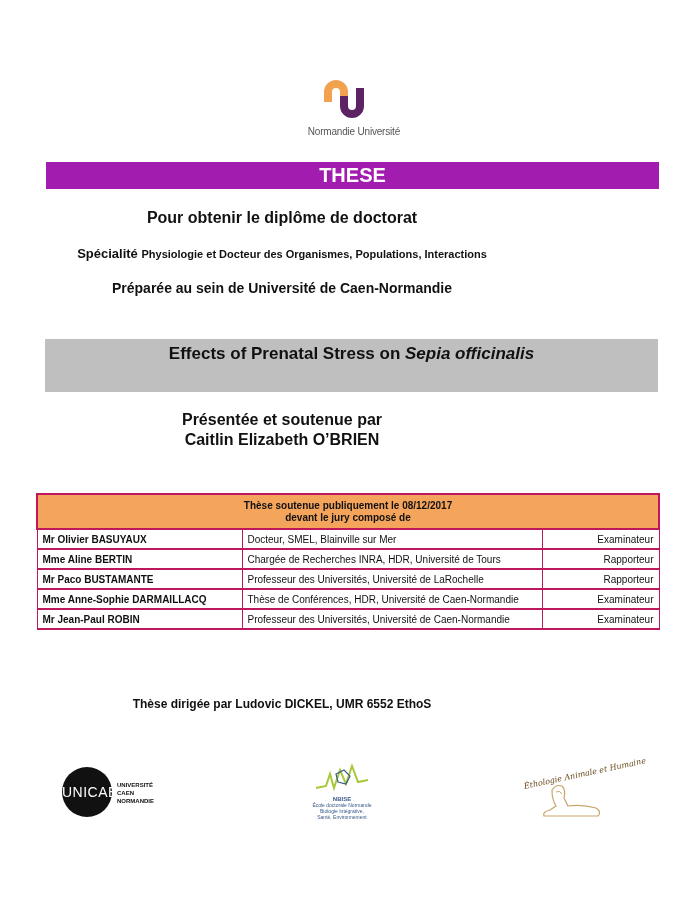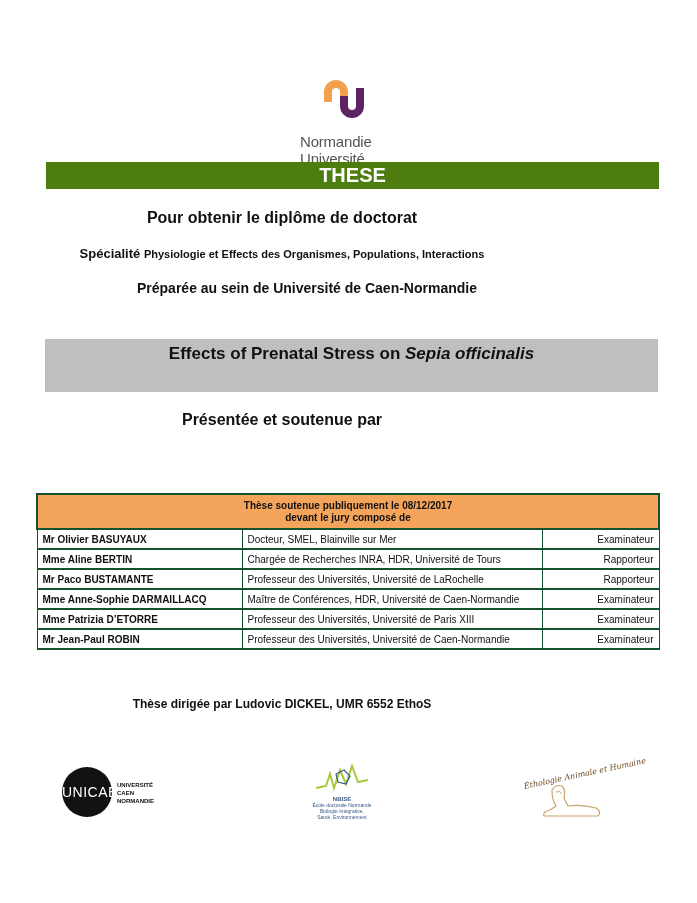--- a/index.html
+++ b/index.html
@@ -5,52 +5,52 @@
     html, body { margin: 0; padding: 0; background: #ffffff; }
     body {
       width: 697px; height: 903px; position: relative; overflow: hidden;
       font-family: "Liberation Sans", sans-serif; color: #111;
     }
     .abs { position: absolute; }
 
     
     #nu-logo { left: 300px; top: 78px; width: 100px; height: 60px; }
     #nu-logo svg { display: block; margin: 0 auto; }
-    #nu-logo .cap { font-size: 15px; color: #555; text-align: left; margin-top: 15px; letter-spacing: -0.2px; }
+    #nu-logo .cap { font-size: 10px; color: #555; text-align: right; margin-top: 8px; letter-spacing: -0.2px; }
 
     
     #banner {
       left: 46px; top: 162px; width: 613px; height: 27px;
-      background: #4d7c0f; color: #fff; font-weight: bold; font-size: 20px;
+      background: #a21caf; color: #fff; font-weight: bold; font-size: 20px;
       line-height: 27px; text-align: center;
     }
 
     .h-line { left: 0; width: 564px; text-align: center; font-weight: bold; }
     #l-diplome { top: 209px; font-size: 16px; }
     #l-specialite { top: 246px; font-size: 13px; }
     #l-specialite .small { font-size: 11px; }
-    #l-prep { top: 280px; font-size: 14px; padding-left: 25px; }
+    #l-prep { top: 280px; font-size: 14px; }
 
     
     #title-box {
       left: 45px; top: 339px; width: 613px; height: 53px;
       background: #bfbfbf;
     }
     #title-box .t { text-align: center; font-weight: bold; font-size: 17px; margin-top: 5px; }
     #title-box .t i { font-style: italic; }
 
     #presented { top: 410px; font-size: 16px; line-height: 20px; }
 
     
     #jury {
       left: 36px; top: 493px; width: 624px;
       border-collapse: collapse; position: absolute;
       font-size: 10px;
     }
-    #jury td { border: 2px solid #14532d; padding: 0 5px; height: 18px; }
+    #jury td { border: 2px solid #be185d; padding: 0 5px; height: 18px; }
     #jury .hdr td {
       background: #f4a45b; text-align: center; font-weight: bold; height: 33px; line-height: 12px;
       padding: 0;
     }
     #jury td.name { font-weight: bold; width: 194px; }
     #jury td.aff { width: 289px; margin-left: 8px; }
     #jury td.role { text-align: right; width: 106px; }
     #jury td.name, #jury td.aff, #jury td.role { border-left-width: 1px; border-right-width: 1px; }
 
     #directed { top: 697px; font-size: 12px; }
@@ -80,31 +80,32 @@
   </svg>
   <div class="cap">Normandie Université</div>
 </div>
 
 <div id="banner" class="abs">THESE</div>
 
 <div id="l-diplome" class="abs h-line">Pour obtenir le diplôme de doctorat</div>
 
 <div id="l-specialite" class="abs h-line">
   <span>Spécialité</span>
-  <span class="small">Physiologie et Effects des Organismes, Populations, Interactions</span>
+  <span class="small">Physiologie et Docteur des Organismes, Populations, Interactions</span>
 </div>
 
 <div id="l-prep" class="abs h-line">Préparée au sein de Université de Caen-Normandie</div>
 
 <div id="title-box" class="abs">
   <div class="t"><span>Effects of Prenatal Stress on </span><i>Sepia officinalis</i></div>
 </div>
 
 <div id="presented" class="abs h-line">
   <div>Présentée et soutenue par</div>
+  <div>Caitlin Elizabeth O’BRIEN</div>
 </div>
 
 <table id="jury">
   <tbody>
       <tr class="hdr">
     <td colspan="3">
       <div>Thèse soutenue publiquement le 08/12/2017</div>
       <div>devant le jury composé de</div>
     </td>
   </tr>
@@ -120,26 +121,21 @@
         <td class="aff">Chargée de Recherches INRA, HDR, Université de Tours</td>
         <td class="role">Rapporteur</td>
       </tr>
       <tr>
         <td class="name">Mr Paco BUSTAMANTE</td>
         <td class="aff">Professeur des Universités,  Université de LaRochelle</td>
         <td class="role">Rapporteur</td>
       </tr>
       <tr>
         <td class="name">Mme Anne-Sophie DARMAILLACQ</td>
-        <td class="aff">Maître de Conférences,  HDR, Université de Caen-Normandie</td>
-        <td class="role">Examinateur</td>
-      </tr>
-      <tr>
-        <td class="name">Mme Patrizia D’ETORRE</td>
-        <td class="aff">Professeur des Universités,  Université de Paris XIII</td>
+        <td class="aff">Thèse de Conférences,  HDR, Université de Caen-Normandie</td>
         <td class="role">Examinateur</td>
       </tr>
       <tr>
         <td class="name">Mr Jean-Paul ROBIN</td>
         <td class="aff">Professeur des Universités,  Université de Caen-Normandie</td>
         <td class="role">Examinateur</td>
       </tr>
     </tbody>
 </table>
 

